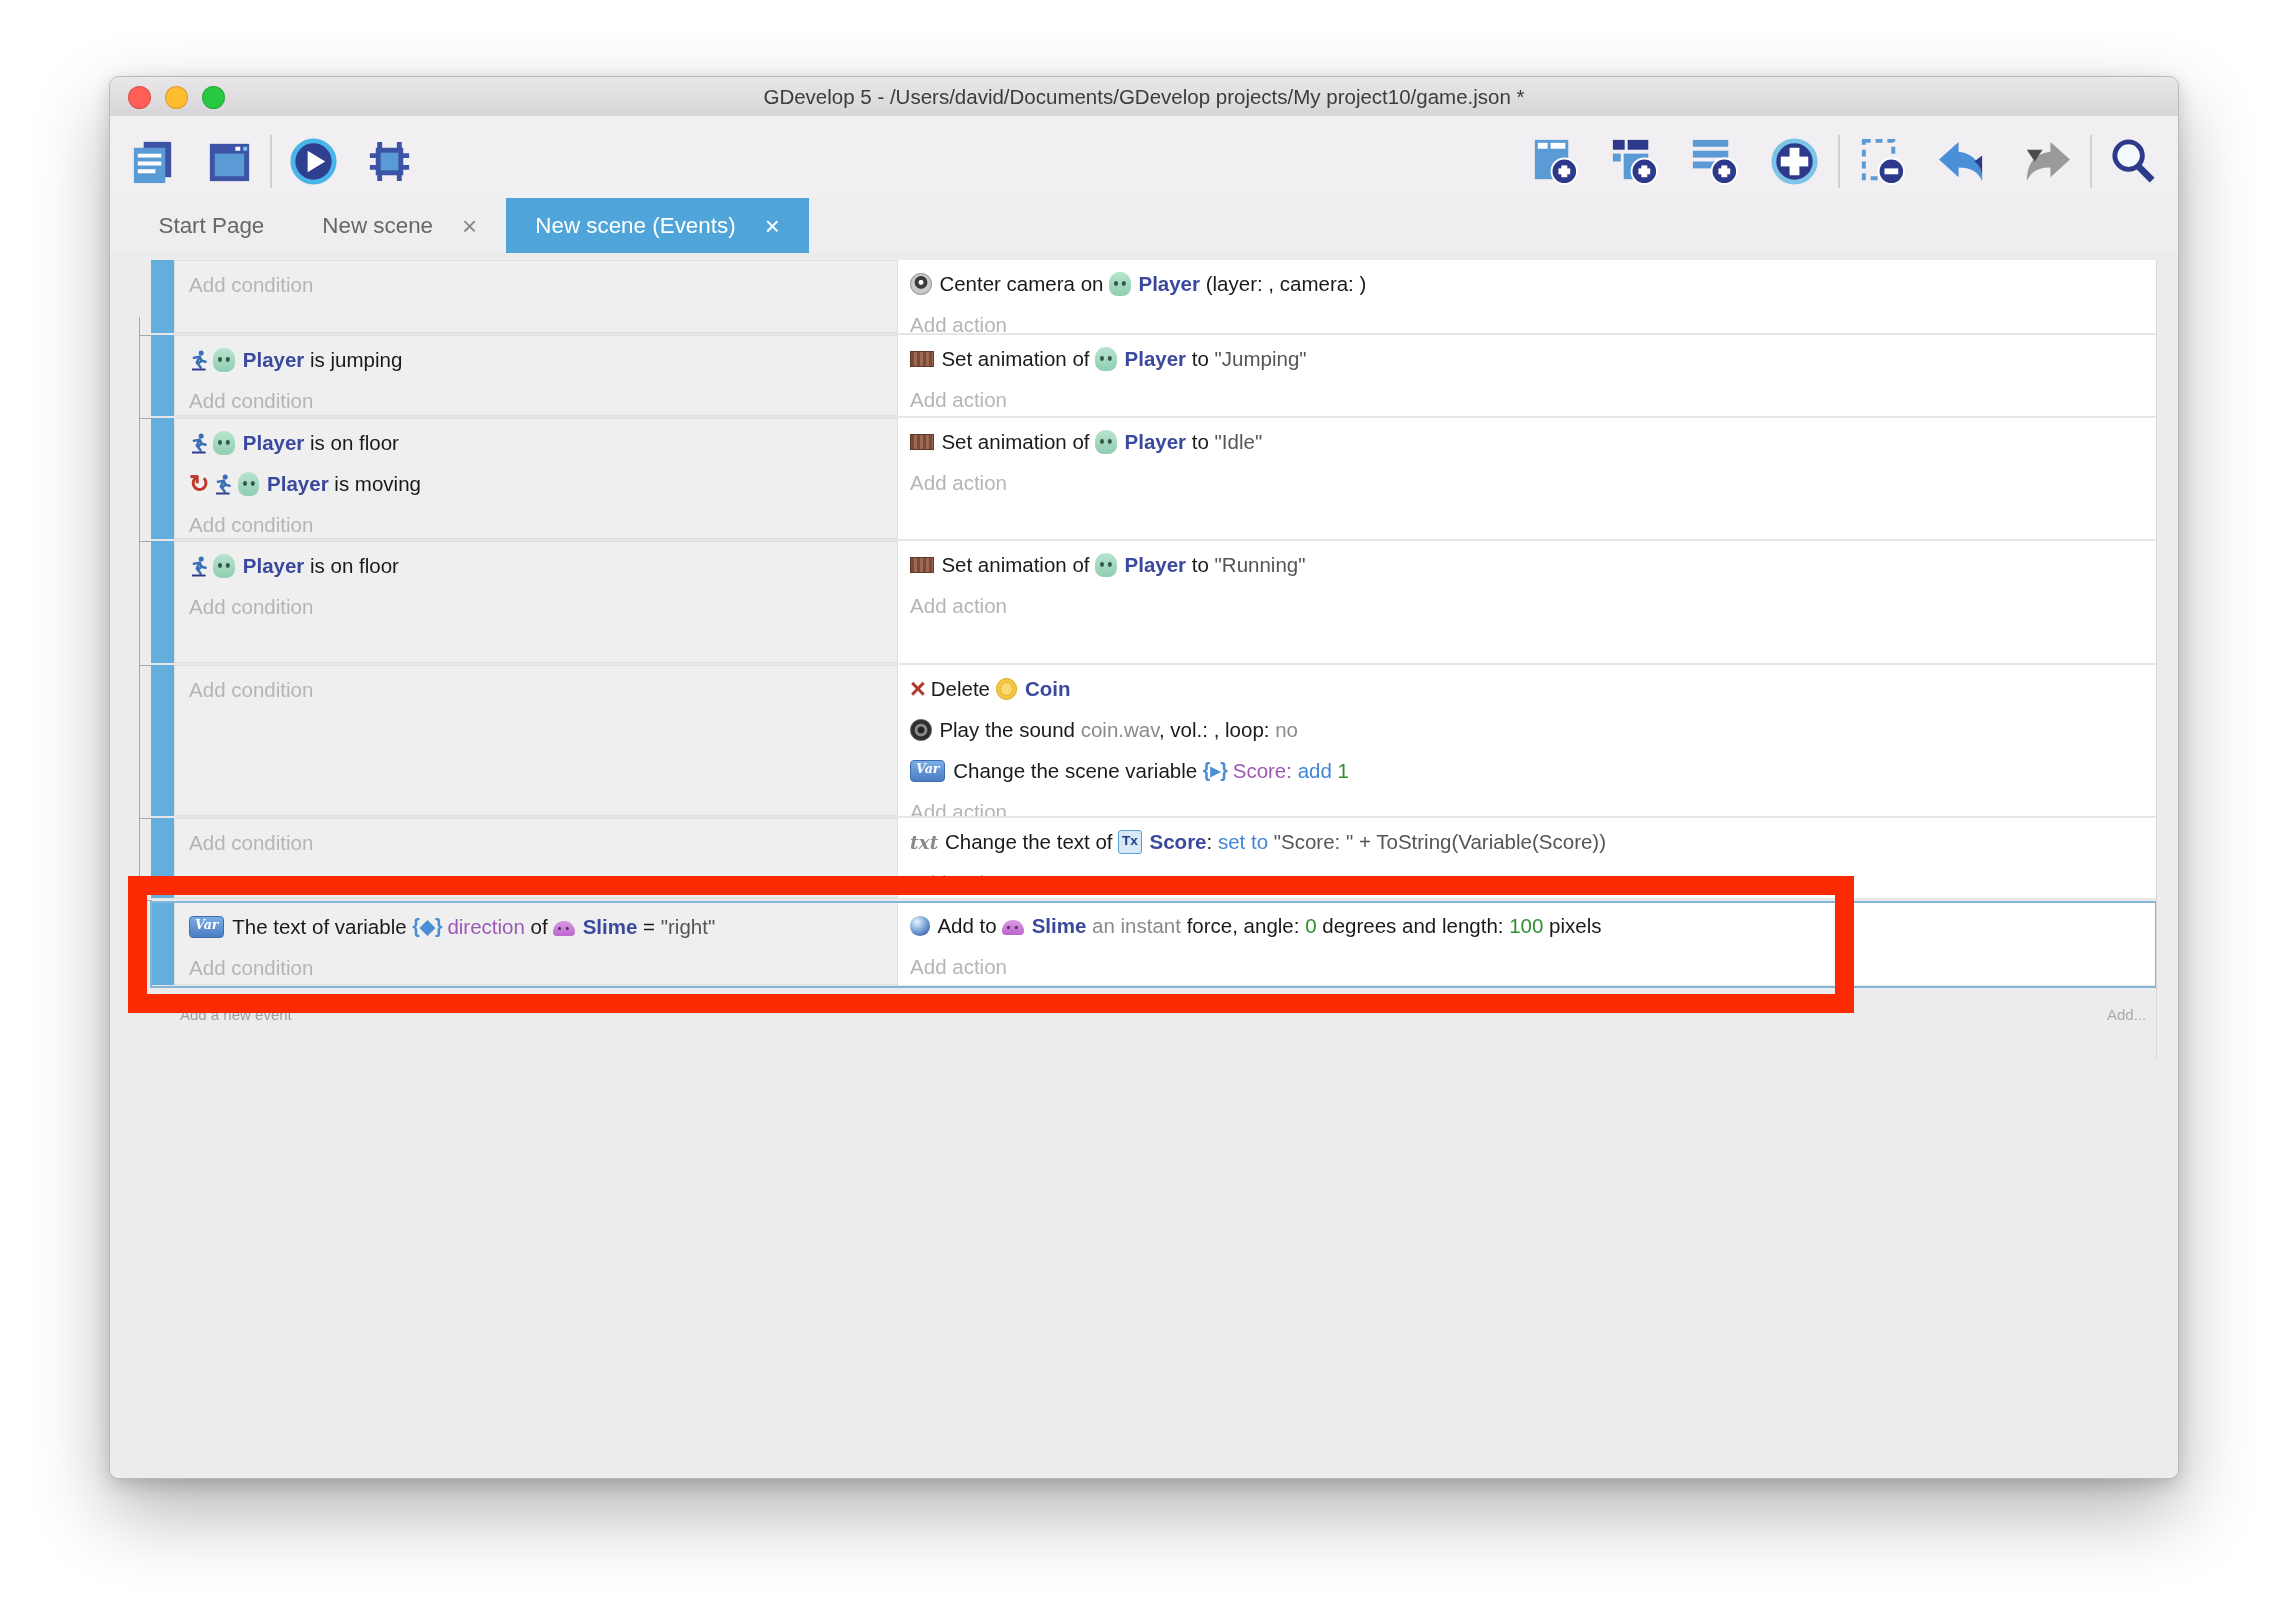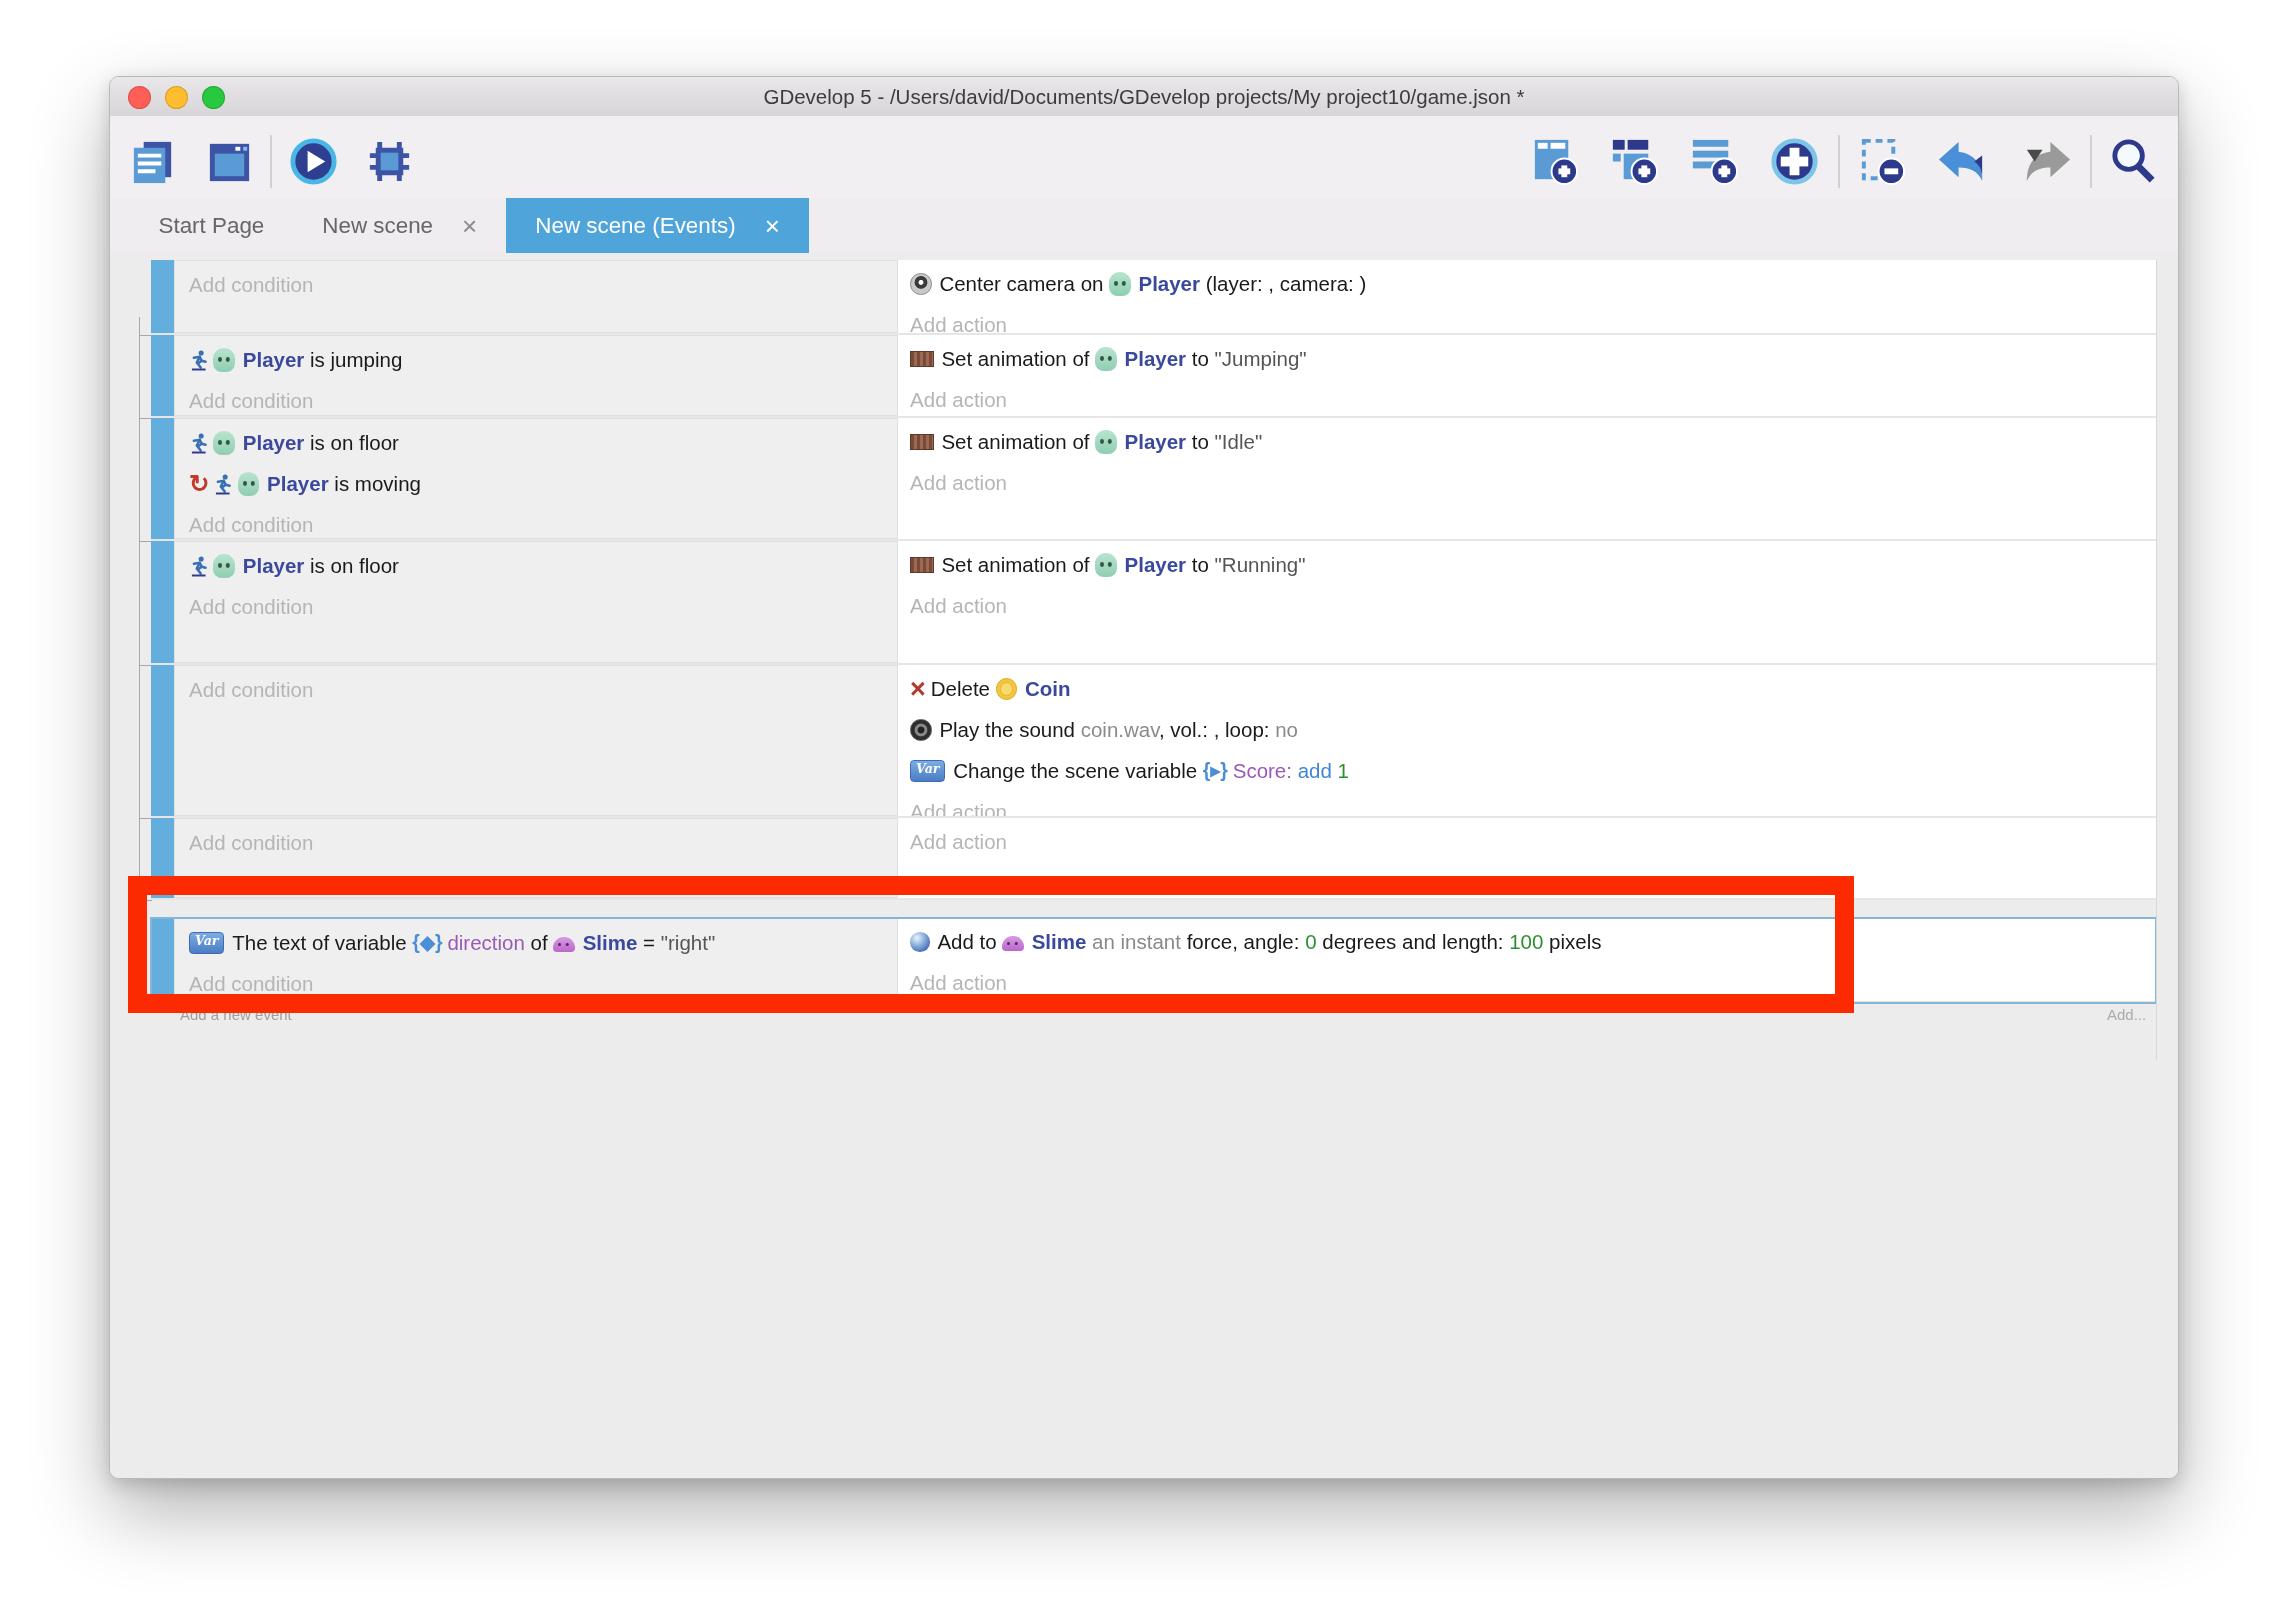--- a/index.html
+++ b/index.html
@@ -349,24 +349,25 @@
             <div class="ev-line"><span class="icon i-var">Var</span><span class="">Change the scene variable </span><span class="icon i-varbox">{▸}</span><span class="c-purple">Score:</span><span class=""> </span><span class="c-blue">add</span><span class=""> </span><span class="c-green">1</span></div>
             <div class="ev-line"><span class="c-ph">Add action</span></div>
           </div>
         </div>
         <div class="event-row" style="height: 82px;">
           <div class="event-bar"></div>
           <div class="cond-cell">
             <div class="ev-line"><span class="c-ph">Add condition</span></div>
           </div>
           <div class="action-cell">
-            <div class="ev-line"><span class="c-ph">Add action</span></div>
-          </div>
-        </div>
-        <div class="event-row selected" style="height: 85px; margin-top: 18px;">
+            <div class="ev-line"><span class="icon i-txt">txt</span><span class="">Change the text of </span><span class="icon i-textobj">Tx</span><span class="c-obj">Score</span><span class="">: </span><span class="c-blue">set to</span><span class=""> </span><span class="c-dq">"Score: " + ToString(Variable(Score))</span></div>
+            <div class="ev-line"><span class="c-ph">Add action</span></div>
+          </div>
+        </div>
+        <div class="event-row selected" style="height: 85px; margin-top: 2px;">
           <div class="event-bar"></div>
           <div class="cond-cell">
             <div class="ev-line"><span class="icon i-var">Var</span><span class="">The text of variable </span><span class="icon i-diamondbox">{◆}</span><span class="c-purple">direction</span><span class=""> of </span><span class="icon i-slime"></span><span class="c-obj">Slime</span><span class=""> = </span><span class="c-dq">"right"</span></div>
             <div class="ev-line"><span class="c-ph">Add condition</span></div>
           </div>
           <div class="action-cell">
             <div class="ev-line"><span class="icon i-force"></span><span class="">Add to </span><span class="icon i-slime"></span><span class="c-obj">Slime</span><span class="c-gray"> an instant </span><span class="">force, angle: </span><span class="c-green">0</span><span class=""> degrees and length: </span><span class="c-green">100</span><span class=""> pixels</span></div>
             <div class="ev-line"><span class="c-ph">Add action</span></div>
           </div>
         </div>

